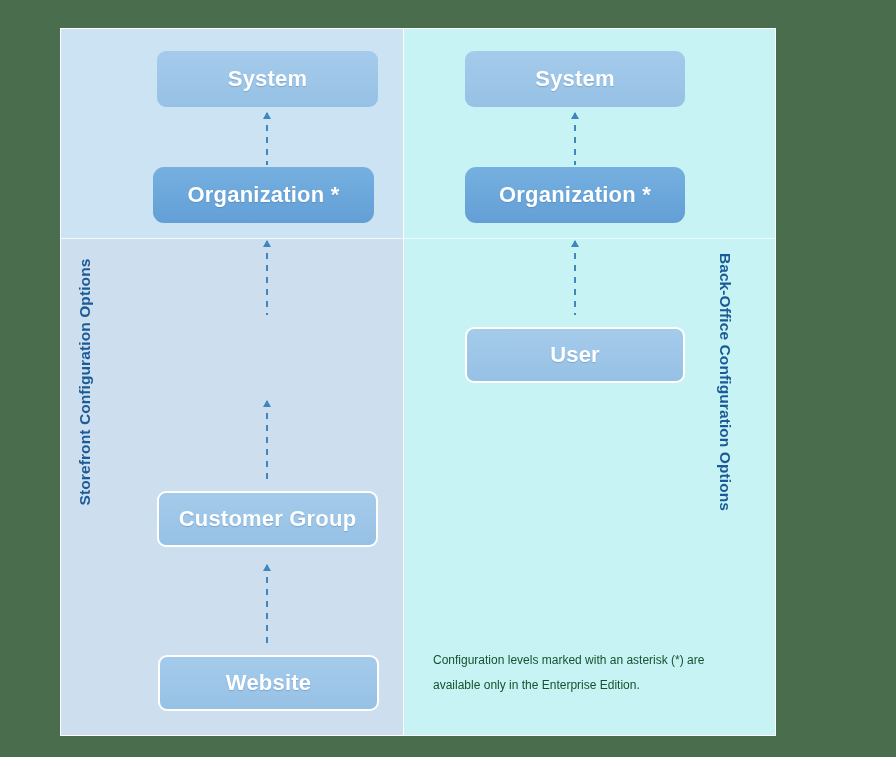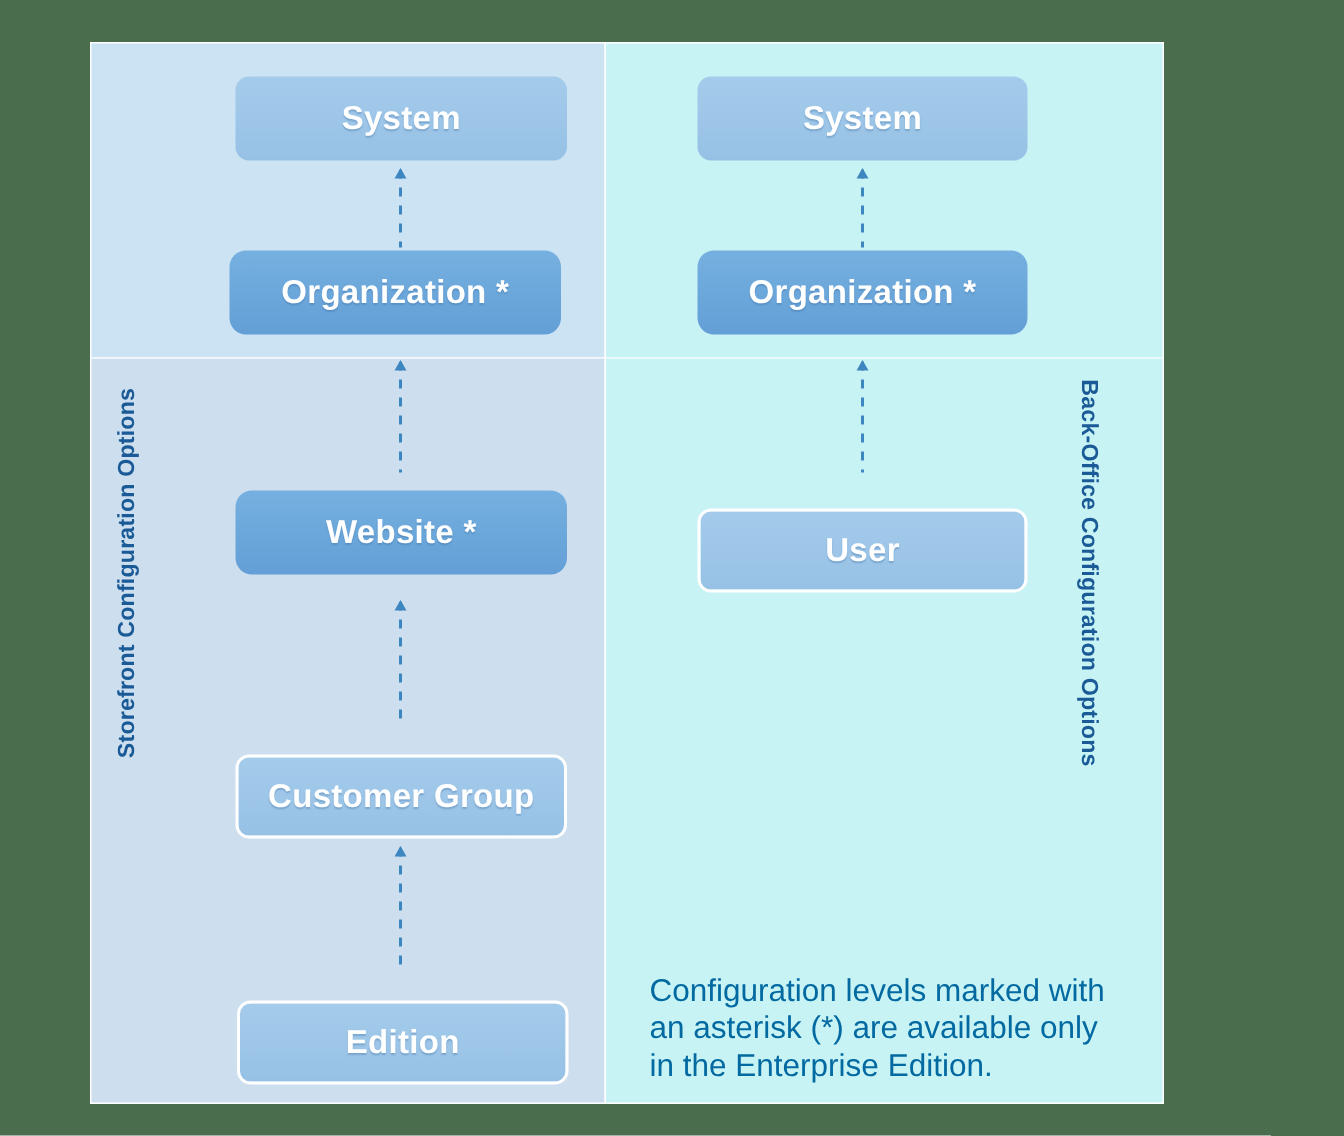--- a/index.html
+++ b/index.html
@@ -104,21 +104,20 @@
   }
   .node-light {
     background: linear-gradient(180deg, #a5cbeb 0%, #96c1e5 100%);
   }
   .node-dark {
     background: linear-gradient(180deg, #76b0e0 0%, #639fd6 100%);
     border-radius: 11px;
   }
   .node-bordered {
     border: 2px solid #ffffff;
-    margin-top: 12px;
   }
 
   
   .arrow {
     position: absolute;
     width: 2px;
     background-image: linear-gradient(
         to bottom,
         #3d86c0 0px, #3d86c0 6px,
         rgba(0,0,0,0) 6px, rgba(0,0,0,0) 12px);
@@ -133,22 +132,22 @@
     width: 0;
     height: 0;
     border-left: 4px solid transparent;
     border-right: 4px solid transparent;
     border-bottom: 7px solid #3d86c0;
   }
 
   
   .note {
     position: absolute;
-    color: #0369a1;
-    font-size: 21px;
+    color: #14532d;
+    font-size: 12px;
     font-weight: 500;
     line-height: 25px;
     width: 320px;
   }
 </style>
 </head>
 <body>
 
 <div id="diagram-root">
 
@@ -168,29 +167,28 @@
     <div class="side-label side-label-right">Back-Office Configuration Options</div>
 
     <div class="node node-light" style="left:97px; top:23px; width:221px; height:56px;">System</div>
 
     <div class="arrow" style="left:206px; top:85px; height:52px;"></div>
 
     <div class="node node-dark" style="left:93px; top:139px; width:221px; height:56px;">Organization *</div>
 
     <div class="arrow" style="left:206px; top:213px; height:74px;"></div>
 
-    <div class="node node-dark" style="left:97px; top:299px; width:221px; height:56px;">Website *</div>
 
     <div class="arrow" style="left:206px; top:373px; height:83px;"></div>
 
     <div class="node node-light node-bordered" style="left:97px; top:463px; width:221px; height:56px;text-align:right;">Customer Group</div>
 
     <div class="arrow" style="left:206px; top:537px; height:83px;"></div>
 
-    <div class="node node-light node-bordered" style="left:98px; top:627px; width:221px; height:56px;">Edition</div>
+    <div class="node node-light node-bordered" style="left:98px; top:627px; width:221px; height:56px;">Website</div>
 
     <div class="node node-light" style="left:405px; top:23px; width:220px; height:56px;">System</div>
 
     <div class="arrow" style="left:514px; top:85px; height:52px;"></div>
 
     <div class="node node-dark" style="left:405px; top:139px; width:220px; height:56px;">Organization *</div>
 
     <div class="arrow" style="left:514px; top:213px; height:74px;"></div>
 
     <div class="node node-light node-bordered" style="left:405px; top:299px; width:220px; height:56px;">User</div>

